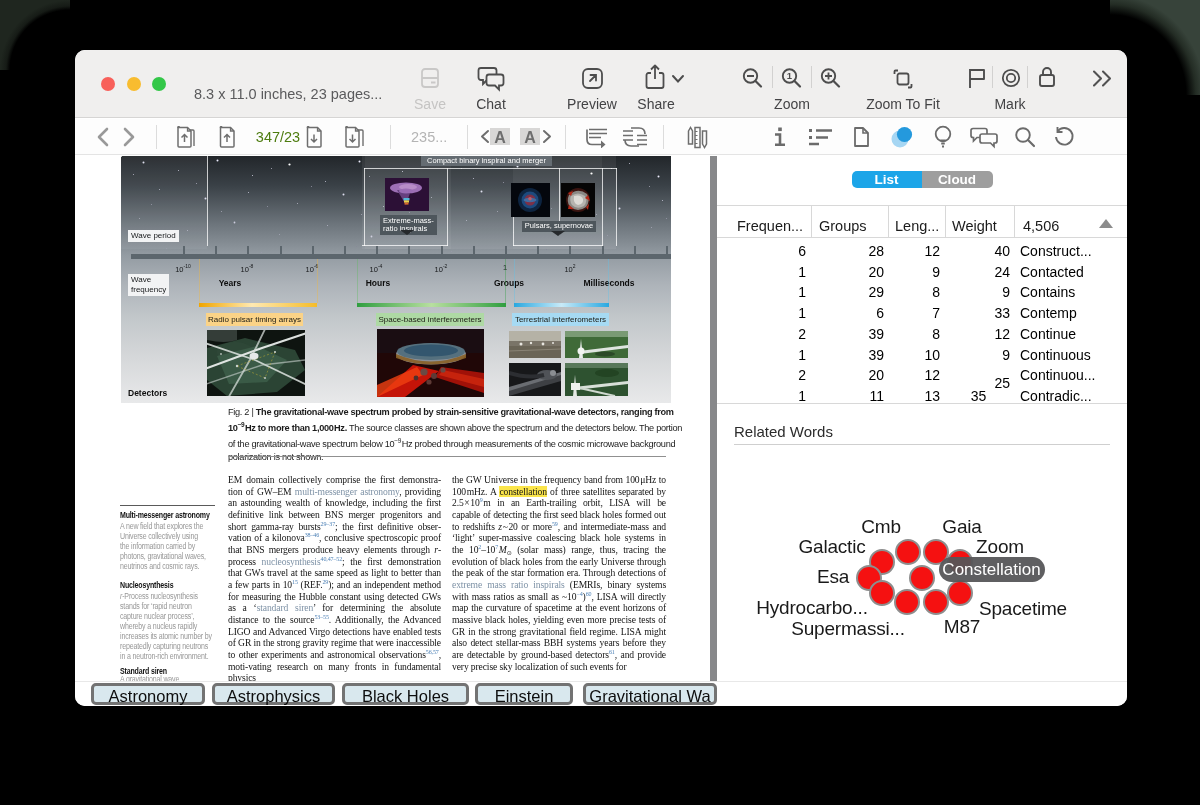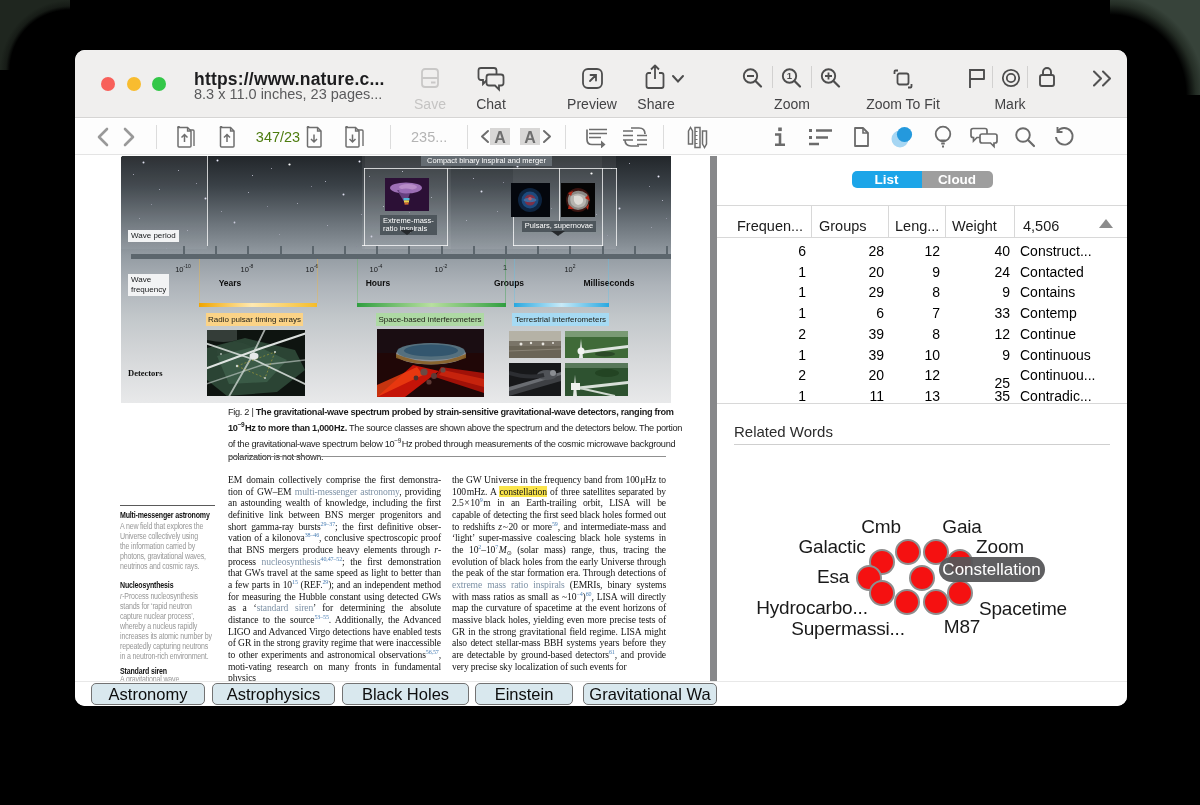--- a/index.html
+++ b/index.html
@@ -29,21 +29,21 @@
 
 
 #toolbar2 { position:absolute; left:0; top:69px; width:1052px; height:36px;
   background:#fdfdfd; border-bottom:1px solid #e4e4e4; }
 .t2sep { position:absolute; top:6px; width:1px; height:24px; background:#dcdcdc; }
 .t2txt { position:absolute; top:10px; font-size:14.5px; color:#4d7c0f; }
 #divider { position:absolute; left:635px; top:106px; width:7px; height:525px; background:#87888a; }
 
 
 #tabbar { position:absolute; left:0; top:631px; width:1052px; height:25px; background:#fff; border-top:1px solid #e8e8e8; }
-.tab { position:absolute; top:1px; height:22px; background:#d9e8ee; border:1px solid #737373; border-radius:5px;
+.tab { position:absolute; top:1px; height:22px; background:#d9e8ee; border:3px solid #737373; border-radius:5px;
   font-size:16.5px; color:#0e0e0e; text-align:center; line-height:21.5px; }
 
 
 #sidebar { position:absolute; left:642px; top:106px; width:410px; height:525px; background:#fff; }
 .seg { position:absolute; top:15px; height:17px; font-size:13.5px; font-weight:bold; color:#fff; text-align:center; line-height:17px; }
 .thline { position:absolute; background:#d8d8d8; }
 .hcell { position:absolute; top:62px; font-size:14.5px; color:#1b1b1b; }
 .num { position:absolute; font-size:14px; color:#000; text-align:right; }
 .wrd { position:absolute; font-size:14px; color:#000; }
 .cloudlbl { position:absolute; font-size:19px; color:#1a1a1a; white-space:nowrap; transform:translateX(-50%); letter-spacing:-0.2px; }
@@ -95,21 +95,20 @@
 </head>
 <body>
 <div id="bg"></div>
 <div id="corner-tl"></div>
 <div id="corner-tr"></div>
 <div id="win">
   <div id="titlebar">
     <div class="tl" id="tl-r" style="top:27px"></div>
     <div class="tl" id="tl-y" style="top:27px"></div>
     <div class="tl" id="tl-g" style="top:27px"></div>
-    <div id="wtitle">https://www.nature.c...</div>
     <div id="wsub">8.3 x 11.0 inches, 23 pages...</div>
 
     <svg class="abs" style="left:344px;top:17px" width="22" height="22" viewBox="0 0 22 22">
       <rect x="3" y="2" width="16" height="18" rx="3" fill="none" stroke="#c9c8c7" stroke-width="1.8"></rect>
       <line x1="3" y1="11" x2="19" y2="11" stroke="#c9c8c7" stroke-width="1.8"></line>
       <rect x="12" y="14.5" width="4.5" height="2" fill="#c9c8c7"></rect>
     </svg>
     <div class="tlabel dis" style="left:330px;width:50px;">Save</div>
 
     <svg class="abs" style="left:402px;top:16px" width="30" height="26" viewBox="0 0 30 26">
@@ -448,21 +447,21 @@
       </svg>
       <svg class="abs" style="left:444px;top:207px" width="63" height="33" viewBox="0 0 63 33">
         <rect width="63" height="33" fill="#2e5230"></rect>
         <rect width="63" height="5" fill="#58785a"></rect>
         <path d="M8 33 L10 12 L12 33 Z" fill="#e4e9e4"></path>
         <path d="M9 24 L63 18 L63 21 L10 27 Z" fill="#d8dfd8"></path>
         <path d="M10 24 L50 33" stroke="#cfd8cf" stroke-width="2"></path>
         <rect x="6" y="20" width="9" height="7" fill="#eef1ee"></rect>
         <ellipse cx="42" cy="10" rx="12" ry="4" fill="#234423"></ellipse>
       </svg>
-      <div class="abs" style="left:7px;top:212px;font-size:8.5px;font-weight:bold;color:#0e0e0e;font-family:Liberation Serif, serif;">Detectors</div>
+      <div class="abs" style="left:7px;top:232px;font-size:8.5px;font-weight:bold;color:#0e0e0e;">Detectors</div>
     </div>
 
     <div id="caption">Fig. 2 | <b>The gravitational-wave spectrum probed by strain-sensitive gravitational-wave detectors, ranging from</b><br><b>10<sup style="font-size:6.5px">−9</sup> Hz to more than 1,000 Hz.</b> The source classes are shown above the spectrum and the detectors below. The portion<br>of the gravitational-wave spectrum below 10<sup style="font-size:6.5px">−9</sup> Hz probed through measurements of the cosmic microwave background<br>polarization is not shown.</div>
     <div id="caprule"></div>
     <div id="marginrule"></div>
     <div class="mnote-h" style="top:354px;">Multi-messenger astronomy</div>
     <div class="mnote" style="top:366px;">A new field that explores the<br>Universe collectively using<br>the information carried by<br>photons, gravitational waves,<br>neutrinos and cosmic rays.</div>
     <div class="mnote-h" style="top:424px;">Nucleosynthesis</div>
     <div class="mnote" style="top:436px;"><i>r</i>-Process nucleosynthesis<br>stands for ‘rapid neutron<br>capture nuclear process’,<br>whereby a nucleus rapidly<br>increases its atomic number by<br>repeatedly capturing neutrons<br>in a neutron-rich environment.</div>
     <div class="mnote-h" style="top:510px;">Standard siren</div>
@@ -519,21 +518,21 @@
       <div class="num" style="left:230px;top:190.5px;width:63px;">9</div>
       <div class="wrd" style="left:303px;top:190.5px;">Continuous</div>
     <div class="num" style="left:20px;top:211.2px;width:69px;">2</div>
       <div class="num" style="left:100px;top:211.2px;width:67px;">20</div>
       <div class="num" style="left:160px;top:211.2px;width:63px;">12</div>
       <div class="num" style="left:230px;top:195px;width:63px;margin-top:24px;">25</div>
       <div class="wrd" style="left:303px;top:211.2px;">Continuou...</div>
     <div class="num" style="left:20px;top:231.9px;width:69px;">1</div>
       <div class="num" style="left:100px;top:231.9px;width:67px;">11</div>
       <div class="num" style="left:160px;top:231.9px;width:63px;">13</div>
-      <div class="num" style="left:230px;top:231.9px;width:63px;">35</div>
+      <div class="num" style="left:230px;top:231.9px;width:63px;text-align:center;">35</div>
       <div class="wrd" style="left:303px;top:231.9px;">Contradic...</div>
     <div class="abs" style="left:17px;top:267px;font-size:15px;color:#2b2b2b;">Related Words</div>
     <div class="thline" style="left:17px;top:288px;width:376px;height:1px;background:#cfcfcf"></div>
 
     <div class="ccirc" style="left:152px;top:393px;"></div>
     <div class="ccirc" style="left:177.5px;top:382.7px;"></div>
     <div class="ccirc" style="left:206px;top:383px;"></div>
     <div class="ccirc" style="left:230px;top:393px;"></div>
     <div class="ccirc" style="left:139px;top:409px;"></div>
     <div class="ccirc" style="left:192px;top:408.5px;"></div>

